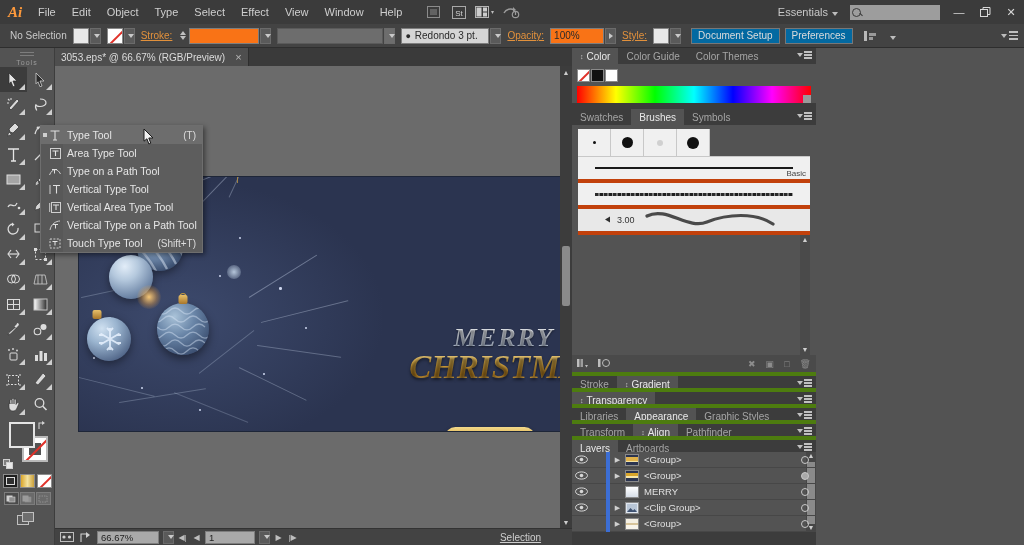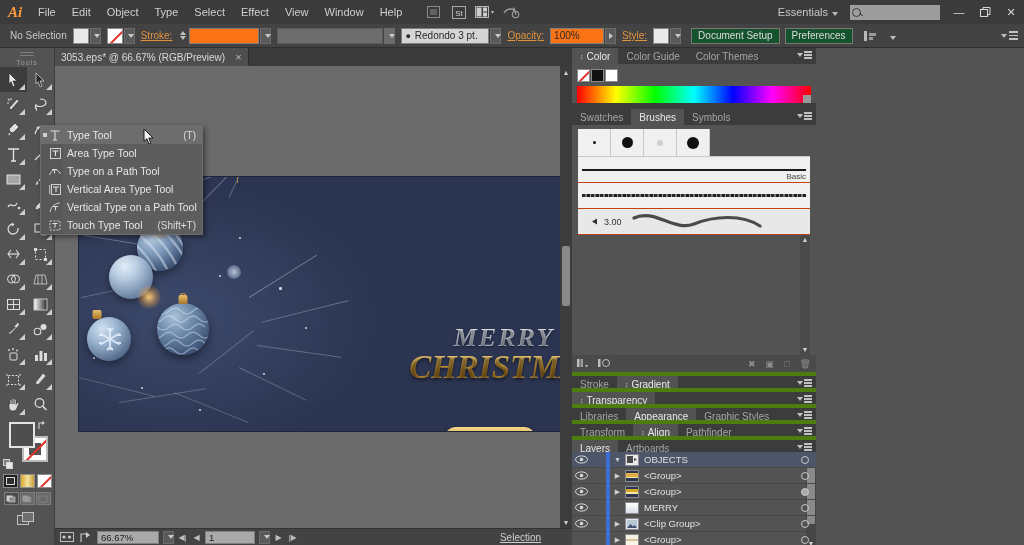--- a/index.html
+++ b/index.html
@@ -62,21 +62,21 @@
   .stepper { width:10px;height:16px;display:flex;flex-direction:column;justify-content:center;align-items:center;margin-right:1px;}
   .stepper .up{width:0;height:0;border-left:3px solid transparent;border-right:3px solid transparent;border-bottom:4px solid #c0c0c0;margin-bottom:1px;}
   .stepper .dn{width:0;height:0;border-left:3px solid transparent;border-right:3px solid transparent;border-top:4px solid #c0c0c0;}
   .field {
     height:16px; background:#f97316; border:1px solid #7e7e7e;
     display:flex; align-items:center; padding:0 3px; color:#2a2a2a; font-size:10px;
   }
   .field.dark { background:#6d6d6d; border-color:#5a5a5a; }
   .field.light { background:#d5d5d5; }
   .cb-btn {
-    height:16px; background:#14532d; border:1px solid #777;
+    height:16px; background:#0369a1; border:1px solid #777;
     color:#dcdcdc; font-size:10px; padding:0 6px;
     display:flex;align-items:center; margin-right:5px;
   }
   .panel-menu-icon{ display:flex;flex-direction:column;gap:2px; }
   .panel-menu-icon i{ display:block;width:9px;height:1.5px;background:#c0c0c0;}
 
   
   .tabbar {
     position:absolute; left:55px; top:48px; width:713px; height:18px;
     background:#3a3a3a;
@@ -237,21 +237,21 @@
   .cs.white{background:#fff;}
   .spectrum{margin:0 5px 6px 5px;height:17px;
     background:linear-gradient(90deg,#ff0000,#ffff00,#00ff00,#00ffff,#0000ff,#ff00ff,#ff0000);
     position:relative;}
   .spectrum:after{content:"";position:absolute;right:0;bottom:0;width:8px;height:8px;background:#9a9a9a;}
 
   .brush-grid{background:#f0f0f0;margin:0;padding:0;}
   .brush-row{display:flex;background:#f0f0f0;border-bottom:1px solid #c8c8c8;}
   .brush-cell{width:33px;height:27px;border-right:1px solid #c8c8c8;display:flex;align-items:center;justify-content:center;}
   .bdot{background:#111;border-radius:50%;}
-  .brush-strip{background:#f0f0f0;height:26px;border-bottom:1px solid #c2410c;display:flex;align-items:center;position:relative;padding:0 4px;}
+  .brush-strip{background:#f0f0f0;height:26px;border-bottom:4px solid #c2410c;display:flex;align-items:center;position:relative;padding:0 17px;}
   .brush-strip .nm{position:absolute;right:4px;bottom:1px;font-size:8px;color:#444;}
   .brush-list-bg{background:#535353;height:120px;position:relative;}
   .brush-foot{height:17px;background:#4a4a4a;display:flex;align-items:center;padding:0 5px;gap:7px;color:#bdbdbd;font-size:9px;}
   .brush-foot .right{margin-left:auto;display:flex;gap:10px;color:#8d8d8d;}
 
   .collapsed-tabbar{ height:16px; background:#3c3c3c; display:flex; align-items:flex-start; position:relative; border-top:4px solid #4d7c0f;}
 
   .layers-body{background:#535353;}
   .lrow{height:16px;display:flex;align-items:center;border-bottom:1px solid #474747;position:relative;font-size:9.5px;color:#e0e0e0;}
   .lrow.sel{background:#4d5668;}
@@ -673,20 +673,29 @@
     <div class="fly-item">
       <span class="gly">
         <svg width="12" height="11" viewBox="0 0 12 11">
             <path d="M0.5 9c3-7 8-7 11-1" fill="none" stroke="#cfcfcf" stroke-width="1"></path>
             <path d="M3 3.5h5M5.5 3.5v4" stroke="#e0e0e0" stroke-width="1"></path>
           </svg>
       </span>
       <span>Type on a Path Tool</span>
     </div>
 
+    <div class="fly-item">
+      <span class="gly">
+        <svg width="12" height="11" viewBox="0 0 12 11">
+            <path d="M1 1v9" stroke="#cfcfcf" stroke-width="1"></path>
+            <path d="M4 1.5h7M7.5 1.5v8" stroke="#e0e0e0" stroke-width="1.1"></path>
+          </svg>
+      </span>
+      <span>Vertical Type Tool</span>
+    </div>
 
     <div class="fly-item">
       <span class="gly">
         <svg width="12" height="11" viewBox="0 0 12 11">
             <path d="M0.7 1v9" stroke="#cfcfcf" stroke-width="1"></path>
             <rect x="2.5" y="0.5" width="9" height="10" fill="none" stroke="#cfcfcf"></rect>
             <path d="M4 3h6M7 3v5" stroke="#e6e6e6" stroke-width="1"></path>
           </svg>
       </span>
       <span>Vertical Area Type Tool</span>
@@ -1053,41 +1062,20 @@
         </div>
     </div>
 
     <div class="layers-body" style="position:relative">
       <div class="layers-scroll">
         <div style="position:absolute;top:0;left:1px;width:8px;height:8px;color:#cfcfcf;font-size:7px;text-align:center;line-height:8px">▲</div>
         <div style="position:absolute;top:10px;left:1px;width:8px;height:62px;background:#8a8a8a;"></div>
         <div style="position:absolute;bottom:0;left:1px;width:8px;height:8px;color:#cfcfcf;font-size:7px;text-align:center;line-height:8px">▼</div>
       </div>
 
-      <div class="lrow sel">
-        <span class="l-eye">
-          <svg width="13" height="9" viewBox="0 0 13 9">
-              <ellipse cx="6.5" cy="4.5" rx="6" ry="3.6" fill="none" stroke="#d6d6d6" stroke-width="1"></ellipse>
-              <circle cx="6.5" cy="4.5" r="1.8" fill="#d6d6d6"></circle>
-            </svg>
-        </span>
-        <span class="l-lock"></span>
-        <span class="l-bar"></span>
-        <span class="l-arrow">▼</span>
-        <span class="l-thumb" style="background:#e9e9e9;display:flex;align-items:center;justify-content:center;">
-          <svg width="11" height="9" viewBox="0 0 11 9">
-              <rect x="0" y="1" width="6" height="7" fill="#4a4a4a"></rect>
-              <path d="M7 3l3 1.5L7 6z" fill="#4a4a4a"></path>
-            </svg>
-        </span>
-        <span class="l-name">OBJECTS</span>
-        <span class="l-target">
-            <span class="ring"></span>
-          </span>
-      </div>
 
       <div class="lrow">
         <span class="l-eye">
           <svg width="13" height="9" viewBox="0 0 13 9">
               <ellipse cx="6.5" cy="4.5" rx="6" ry="3.6" fill="none" stroke="#d6d6d6" stroke-width="1"></ellipse>
               <circle cx="6.5" cy="4.5" r="1.8" fill="#d6d6d6"></circle>
             </svg>
         </span>
         <span class="l-lock"></span>
         <span class="l-bar"></span>

